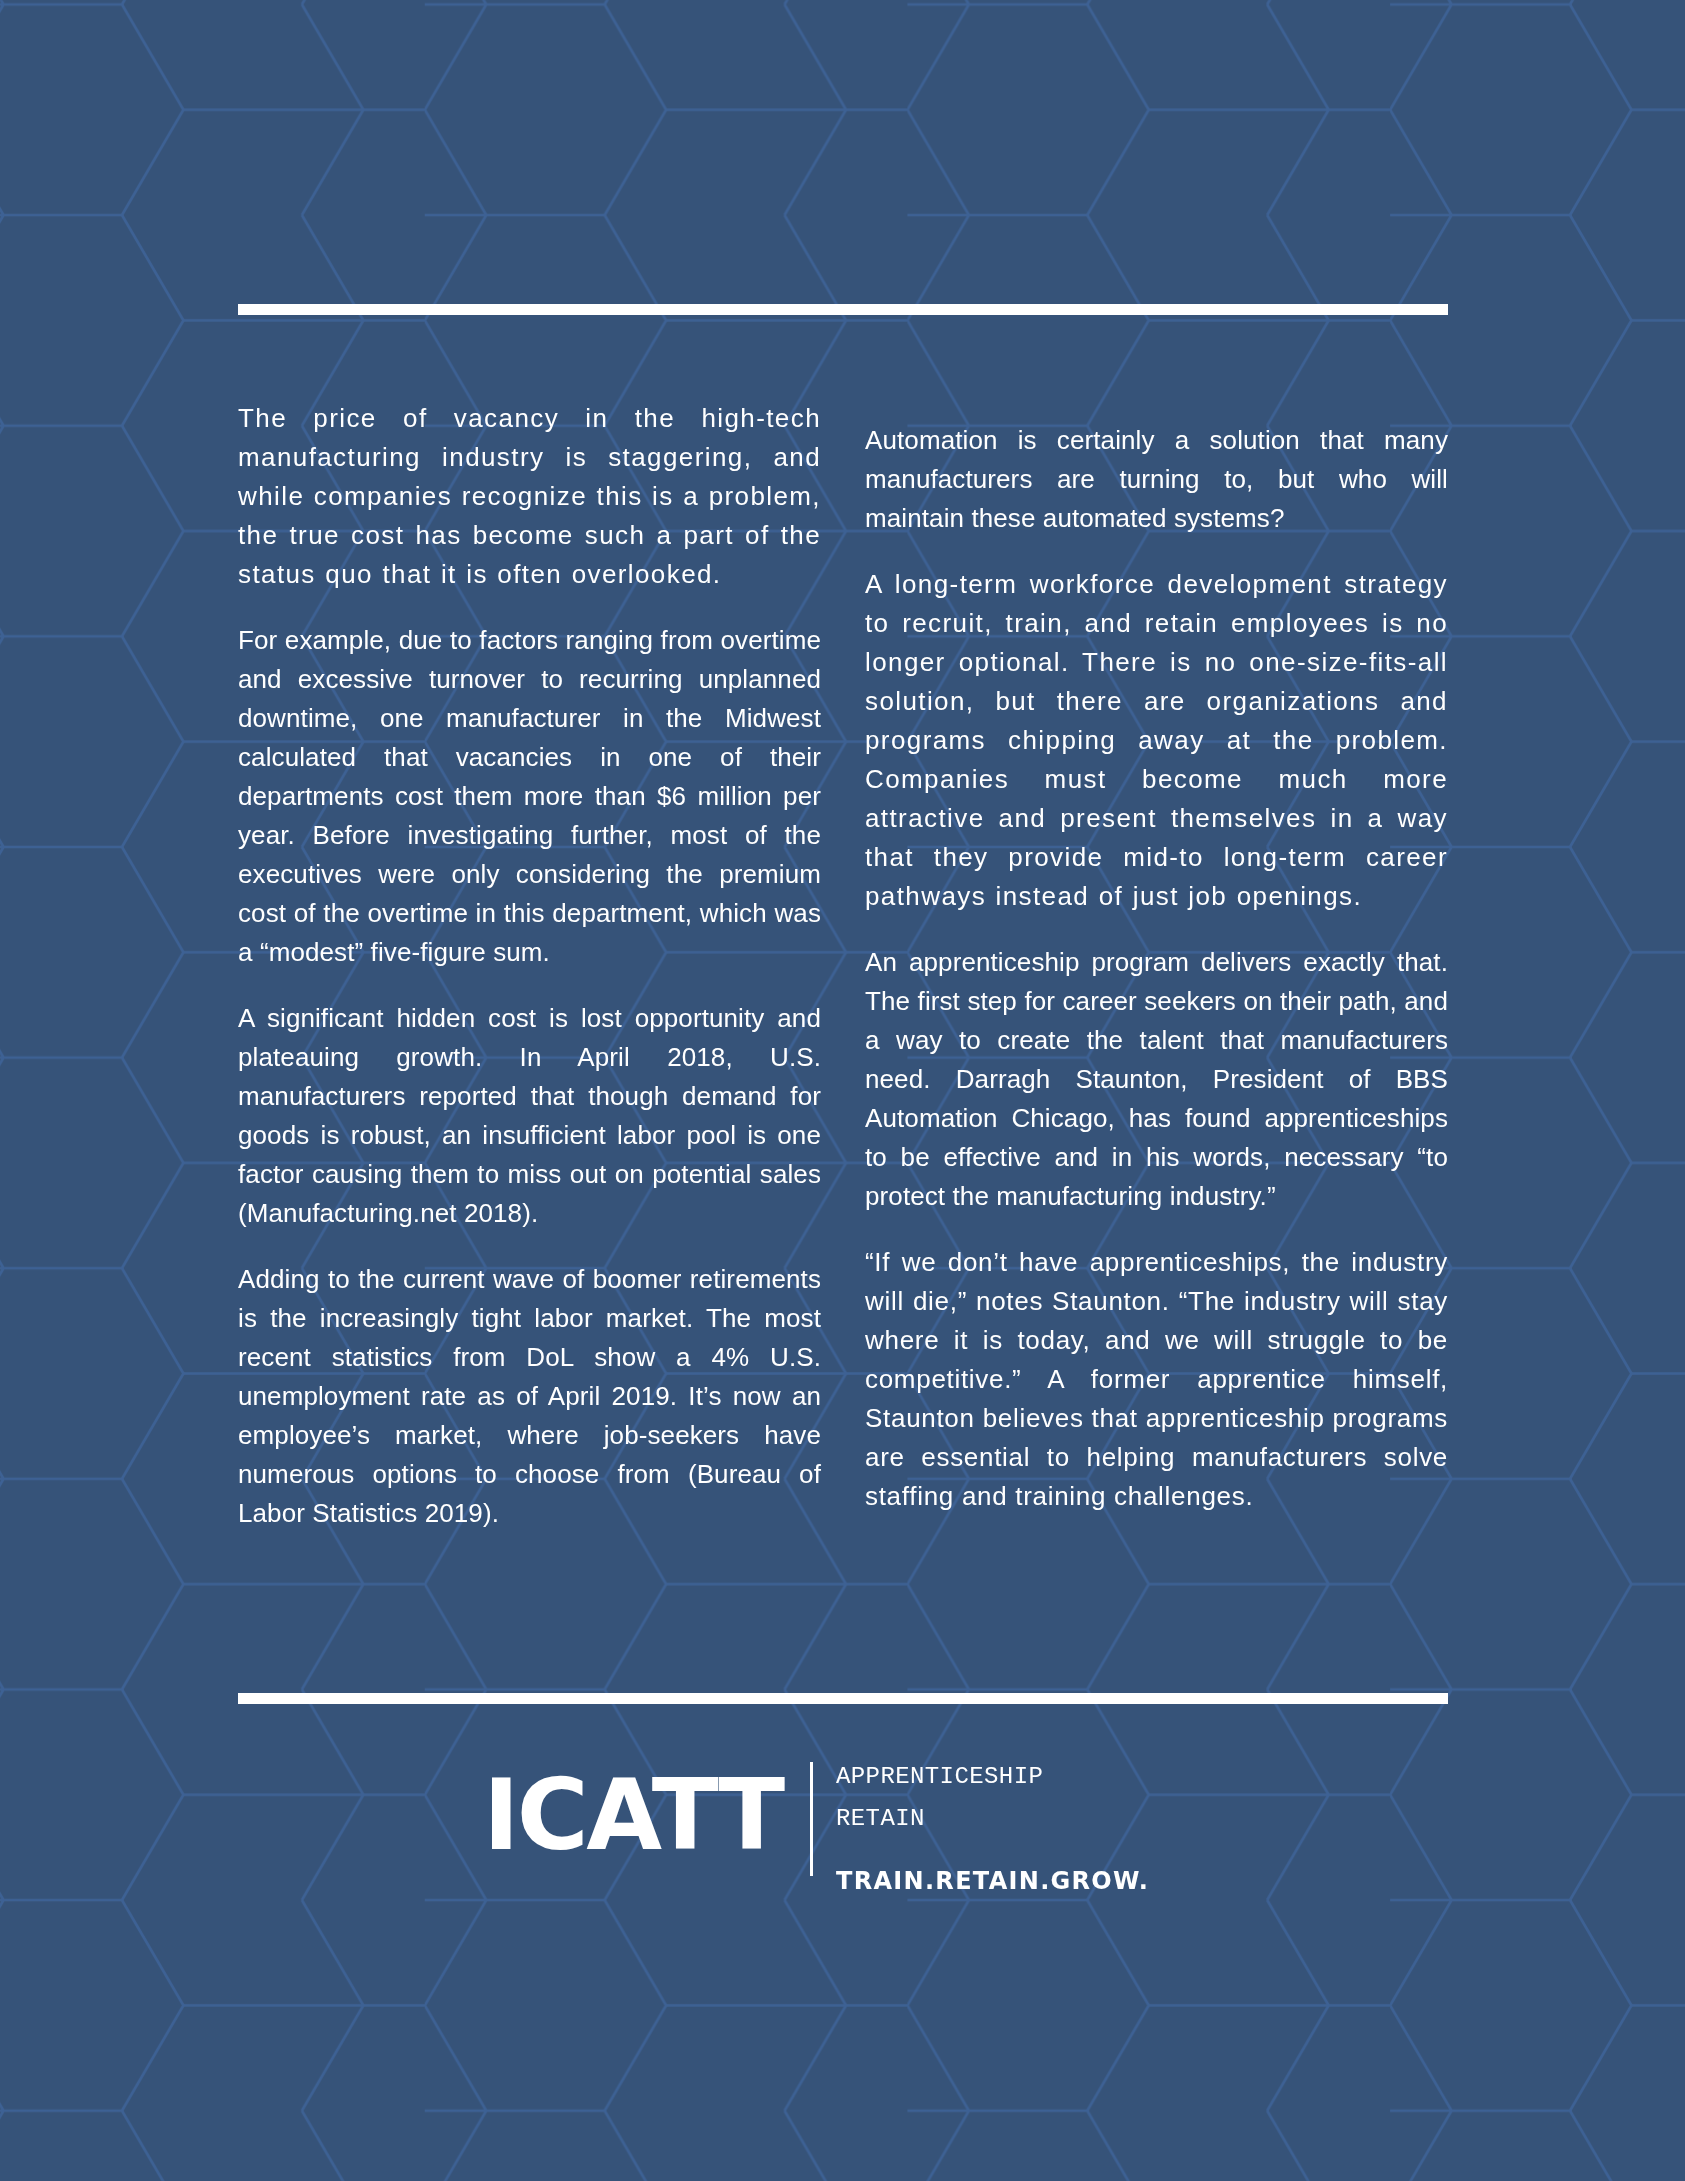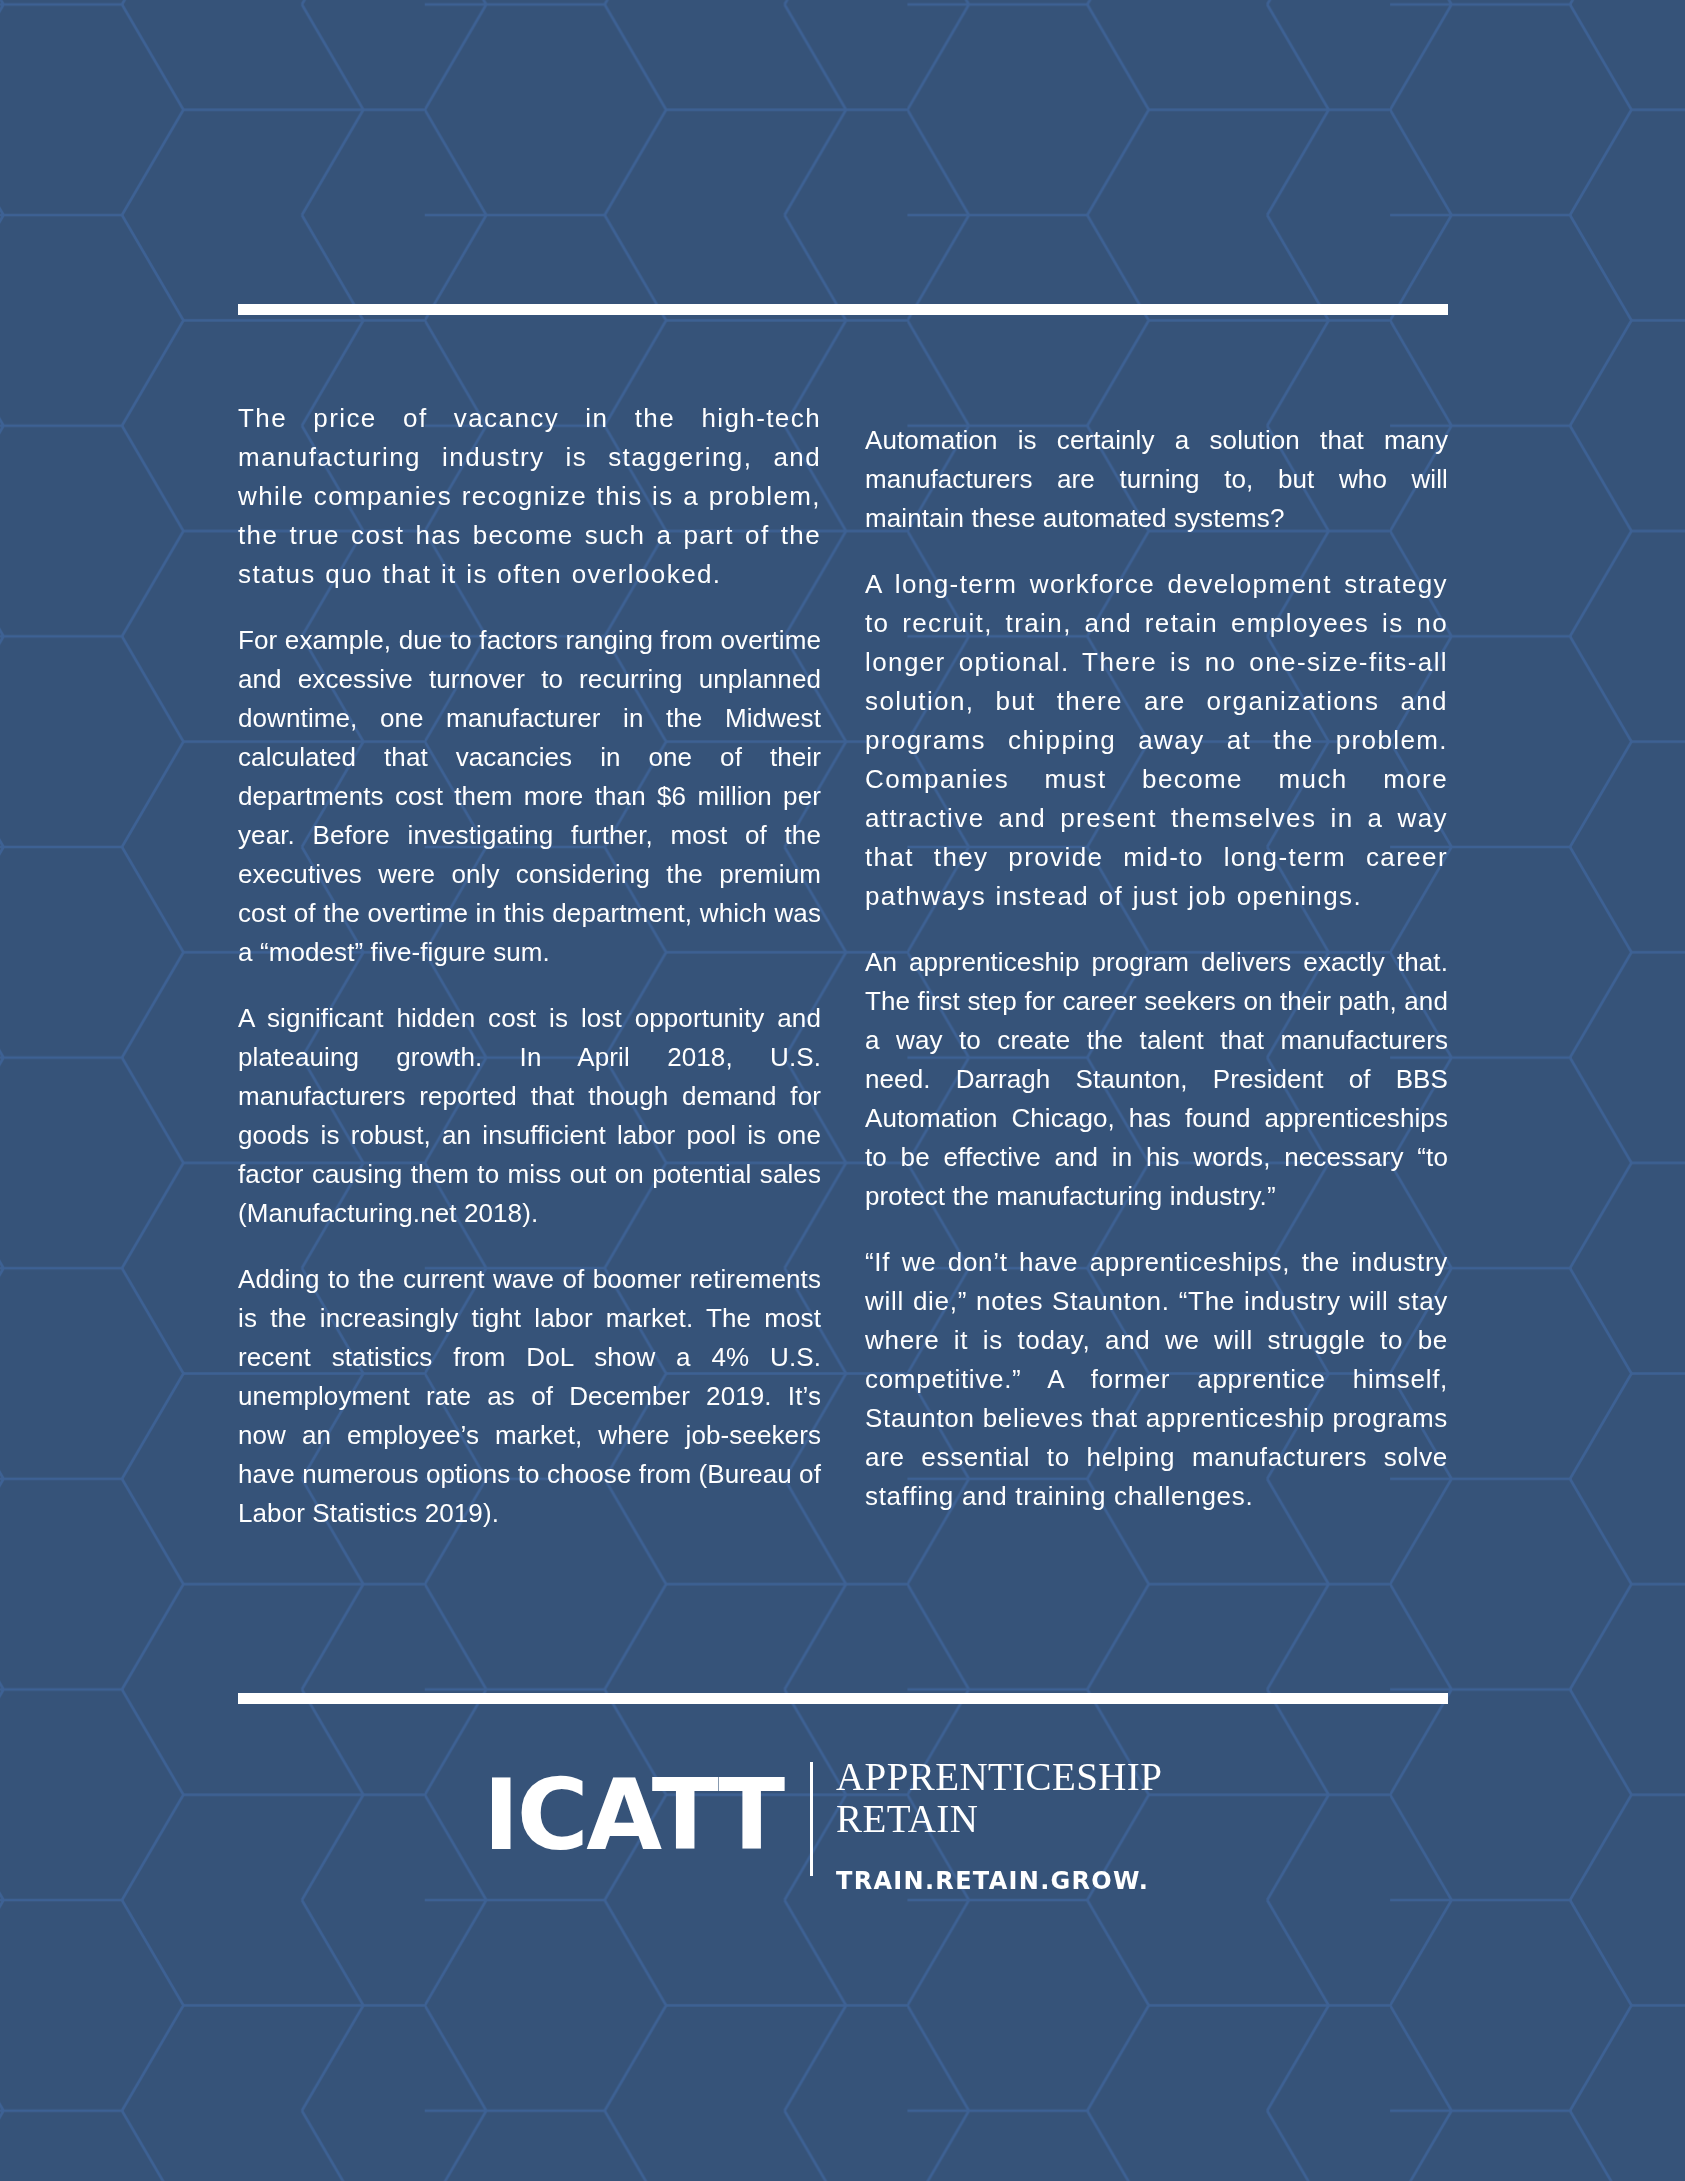--- a/index.html
+++ b/index.html
@@ -82,22 +82,22 @@
       height: 114px;
       background: #ffffff;
     }
     .logo-text {
       position: absolute;
       left: 353px;
       top: 5.3px;
       white-space: nowrap;
     }
     .logo-line1, .logo-line2 {
-      font-family: Liberation Serif, serif;
-      font-size: 39px;
+      font-family: Liberation Mono, monospace;
+      font-size: 24px;
       line-height: 42px;
       font-weight: 400;
       letter-spacing: 0.4px;
       display: block;
     }
     .logo-tagline {
       display: block;
       margin-top: 27px;
       font-family: "DejaVu Sans", sans-serif;
       font-weight: bold;
@@ -124,21 +124,21 @@
   </defs>
   <rect x="0" y="0" width="1920" height="2485" fill="url(#hexpat)"></rect>
 </svg>
 
 <div class="rule rule-top"></div>
 
 <div class="column col-left">
   <p class="wide">The price of vacancy in the high-tech manufacturing industry is staggering, and while companies recognize this is a problem, the true cost has become such a part of the status quo that it is often overlooked.</p>
   <p>For example, due to factors ranging from overtime and excessive turnover to recurring unplanned downtime, one manufacturer in the Midwest calculated that vacancies in one of their departments cost them more than $6 million per year. Before investigating further, most of the executives were only considering the premium cost of the overtime in this department, which was a “modest” five-figure sum.</p>
   <p>A significant hidden cost is lost opportunity and plateauing growth. In April 2018, U.S. manufacturers reported that though demand for goods is robust, an insufficient labor pool is one factor causing them to miss out on potential sales (Manufacturing.net 2018).</p>
-  <p>Adding to the current wave of boomer retirements is the increasingly tight labor market. The most recent statistics from DoL show a 4% U.S. unemployment rate as of December 2019. It’s now an employee’s market, where job-seekers have numerous options to choose from (Bureau of Labor Statistics 2019).</p>
+  <p>Adding to the current wave of boomer retirements is the increasingly tight labor market. The most recent statistics from DoL show a 4% U.S. unemployment rate as of April 2019. It’s now an employee’s market, where job-seekers have numerous options to choose from (Bureau of Labor Statistics 2019).</p>
 </div>
 
 <div class="column col-right">
   <p>Automation is certainly a solution that many manufacturers are turning to, but who will maintain these automated systems?</p>
   <p class="wide">A long-term workforce development strategy to recruit, train, and retain employees is no longer optional.  There is no one-size-fits-all solution, but there are organizations and programs chipping away at the problem. Companies must become much more attractive and present themselves in a way that they provide mid-to long-term career pathways instead of just job openings.</p>
   <p>An apprenticeship program delivers exactly that. The first step for career seekers on their path, and a way to create the talent that manufacturers need. Darragh Staunton, President of BBS Automation Chicago, has found apprenticeships to be effective and in his words, necessary “to protect the manufacturing industry.”</p>
   <p class="med">“If we don’t have apprenticeships, the industry will die,” notes Staunton. “The industry will stay where it is today, and we will struggle to be competitive.” A former apprentice himself, Staunton believes that apprenticeship programs are essential to helping manufacturers solve staffing and training challenges.</p>
 </div>
 
 <div class="rule rule-bottom"></div>

